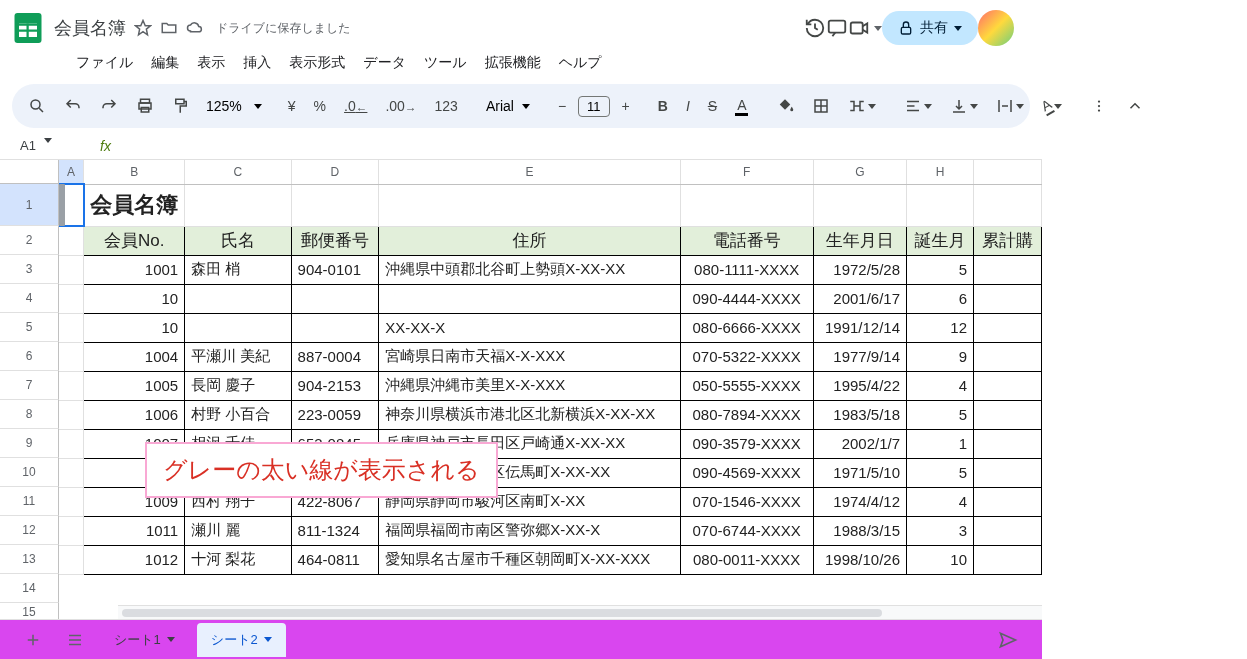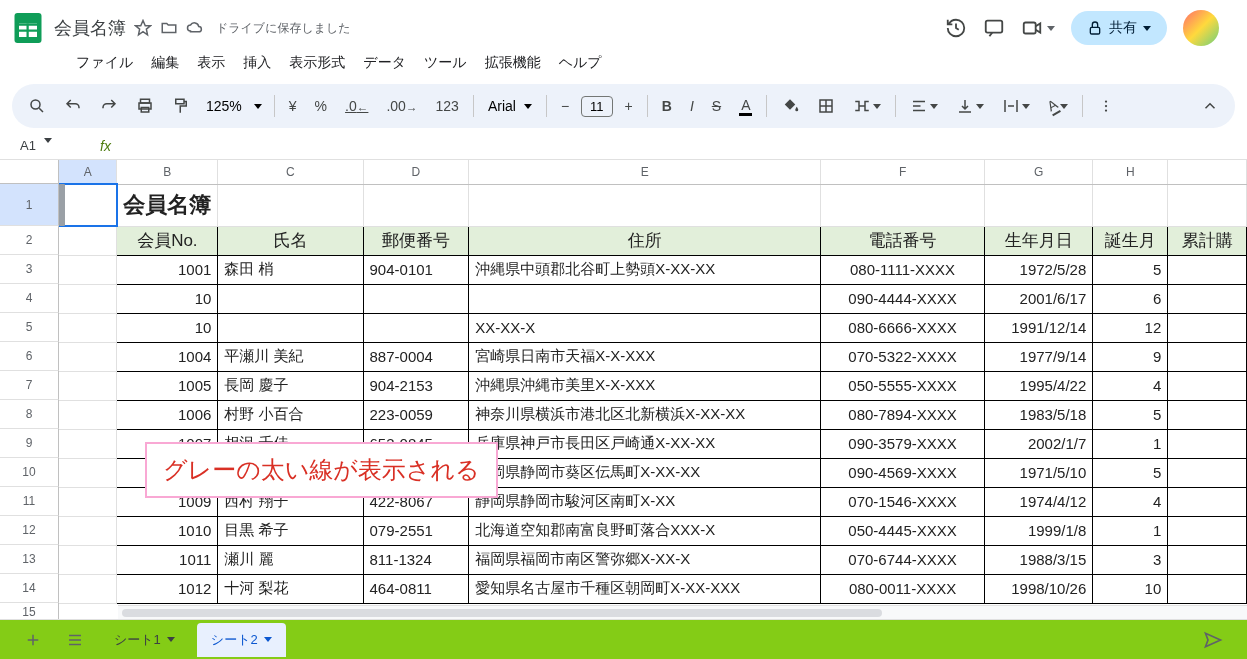--- a/index.html
+++ b/index.html
@@ -1,27 +1,27 @@
 <!DOCTYPE html>
 <html><head>
 <meta charset="utf-8">
 <style>
 * { margin: 0; padding: 0; box-sizing: border-box; }
 body { font-family: Arial, "Hiragino Sans", sans-serif; background: #fff; overflow: hidden; }
-.app { width: 1247px; height: 659px; display: flex; flex-direction: column; position: relative; }
+.app { width: 1042px; height: 659px; display: flex; flex-direction: column; position: relative; }
 .titlebar { display: flex; align-items: center; padding: 8px 16px 0 8px; height: 48px; }
 .logo { width: 40px; height: 40px; display: flex; align-items: center; justify-content: center; border-radius: 6px; }
 .logo svg { width: 36px; height: 36px; }
 .title-section { display: flex; flex-direction: column; margin-left: 6px; flex: 1; }
 .title-row { display: flex; align-items: center; gap: 8px; }
 .doc-title { font-size: 18px; color: #3c4043; }
 .icon-btn { color: #5f6368; cursor: pointer; display: flex; align-items: center; justify-content: center; }
 .icon-sm { width: 18px; height: 18px; }
 .save-text { font-size: 12px; color: #5f6368; margin-left: 4px; }
-.right-icons { display: flex; align-items: center; gap: 16px; margin-right: 12px; }
+.right-icons { display: flex; align-items: center; margin-right: 12px; }
 .share-btn { background: #c2e7ff; border-radius: 40px; padding: 8px 16px; display: flex; align-items: center; gap: 6px; font-size: 14px; color: #001d35; cursor: pointer; }
 .avatar { width: 36px; height: 36px; border-radius: 50%; background: linear-gradient(135deg,#ff6b6b,#ffd93d,#6bcf7f); }
 .menubar { display: flex; gap: 2px; padding: 2px 0 4px 68px; font-size: 14px; color: #202124; }
 .menubar span { padding: 4px 8px; cursor: pointer; border-radius: 4px; }
 .toolbar { margin: 4px 12px; background: #edf2fa; border-radius: 24px; padding: 4px 8px; display: flex; align-items: center; gap: 2px; height: 44px; }
 .tb-btn { padding: 6px 8px; color: #444746; cursor: pointer; display: flex; align-items: center; justify-content: center; border-radius: 4px; font-size: 14px; }
 .tb-btn svg { width: 18px; height: 18px; }
 .tb-sep { width: 1px; height: 22px; background: #c7c7c7; margin: 0 4px; }
 .tb-zoom { font-size: 14px; padding: 4px 6px; display: flex; align-items: center; gap: 12px; }
 .tb-font { font-size: 14px; padding: 4px 8px; min-width: 60px; display: flex; align-items: center; gap: 0; }
@@ -47,21 +47,21 @@
 .row.h1 .cell { height: 42px; }
 .title-cell { font-size: 22px; font-weight: bold; }
 .hdr-cell { background: #e2efda; text-align: center; border: 1px solid #000; font-size: 17px; }
 .dcell { border: 1px solid #000; }
 .r { text-align: right; }
 .c { text-align: center; }
 .active-cell { outline: 2px solid #1a73e8; outline-offset: -1px; }
 .annotation { position: absolute; left: 145px; top: 282px; border: 2px solid #f9a8d4; background: #fff; padding: 10px 16px; font-size: 24px; color: #d93025; font-weight: 500; z-index: 20; }
 .scroll-h { position: absolute; bottom: 0; left: 59px; right: 0; height: 14px; background: #f8f9fa; border-top: 1px solid #e0e0e0; }
 .scroll-h-thumb { position: absolute; left: 4px; top: 3px; width: 760px; height: 8px; background: #dadce0; border-radius: 4px; }
-.bottom-tabs { display: flex; align-items: center; height: 40px; border-top: 1px solid #e0e0e0; padding: 0 16px; gap: 8px; background: #84cc16; }
+.bottom-tabs { display: flex; align-items: center; height: 40px; border-top: 1px solid #e0e0e0; padding: 0 16px; gap: 8px; background: #d946ef; }
 .tab-btn { padding: 6px 8px; color: #5f6368; cursor: pointer; display: flex; align-items: center; }
 .sheet-tab { padding: 8px 14px; font-size: 13px; color: #3c4043; cursor: pointer; display: flex; align-items: center; gap: 6px; border-radius: 4px 4px 0 0; }
 .sheet-tab.active { background: #e8f0fe; color: #0b57d0; font-weight: 500; }
 .caret-down { width: 0; height: 0; border-left: 4px solid transparent; border-right: 4px solid transparent; border-top: 5px solid currentColor; }
 .explore { margin-left: auto; color: #5f6368; }
 
 
 .cA{width:62px}.cB{width:64px}.cC{width:150px}.cD{width:108px}.cE{width:358px}.cF{width:168px}.cG{width:110px}.cH{width:76px}.cI{width:80px}
 </style>
 </head>
@@ -426,31 +426,20 @@
             <div class="cell cC dcell">西村 翔子</div>
             <div class="cell cD dcell">422-8067</div>
             <div class="cell cE dcell">静岡県静岡市駿河区南町X-XX</div>
             <div class="cell cF dcell c">070-1546-XXXX</div>
             <div class="cell cG dcell r">1974/4/12</div>
             <div class="cell cH dcell r">4</div>
             <div class="cell cI dcell"></div>
           </div>
           <div class="row">
             <div class="cell cA"></div>
-            <div class="cell cB dcell r">1010</div>
-            <div class="cell cC dcell">目黒 希子</div>
-            <div class="cell cD dcell">079-2551</div>
-            <div class="cell cE dcell">北海道空知郡南富良野町落合XXX-X</div>
-            <div class="cell cF dcell c">050-4445-XXXX</div>
-            <div class="cell cG dcell r">1999/1/8</div>
-            <div class="cell cH dcell r">1</div>
-            <div class="cell cI dcell"></div>
-          </div>
-          <div class="row">
-            <div class="cell cA"></div>
             <div class="cell cB dcell r">1011</div>
             <div class="cell cC dcell">瀬川 麗</div>
             <div class="cell cD dcell">811-1324</div>
             <div class="cell cE dcell">福岡県福岡市南区警弥郷X-XX-X</div>
             <div class="cell cF dcell c">070-6744-XXXX</div>
             <div class="cell cG dcell r">1988/3/15</div>
             <div class="cell cH dcell r">3</div>
             <div class="cell cI dcell"></div>
           </div>
           <div class="row">

